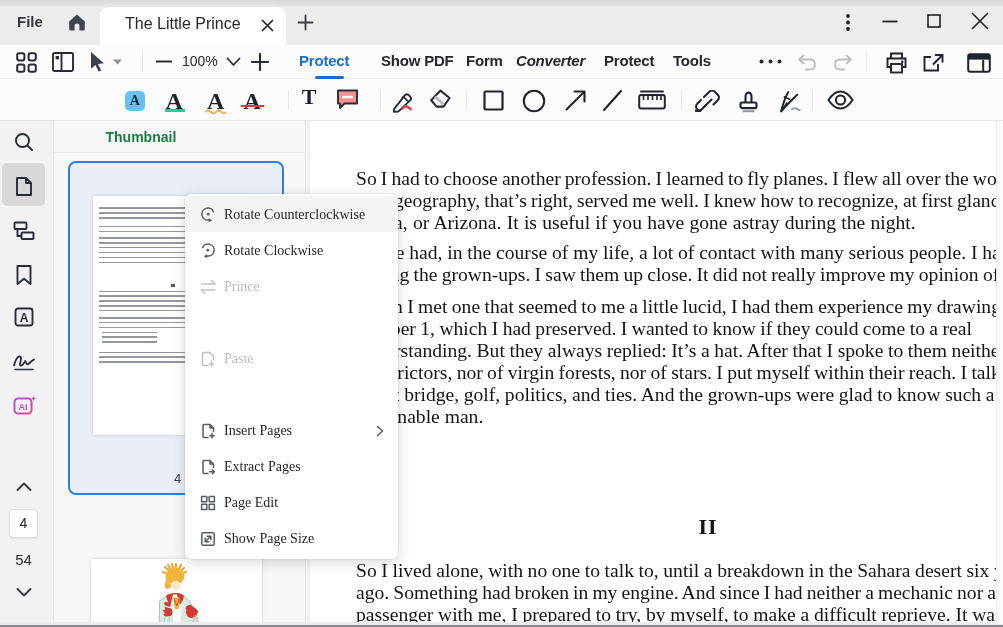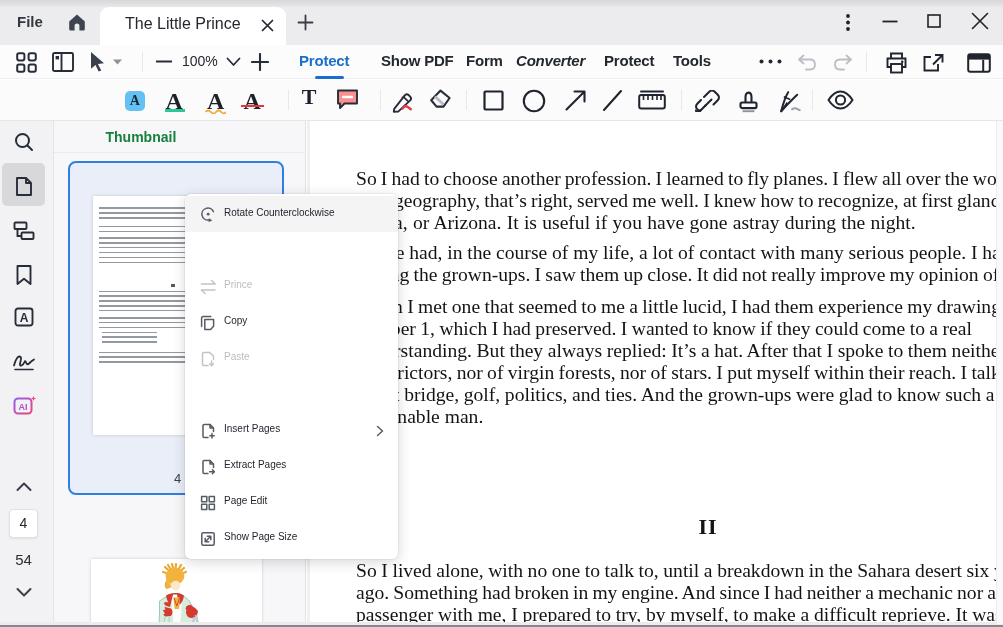--- a/index.html
+++ b/index.html
@@ -34,21 +34,21 @@
   .thumb2 { position:absolute; left:37px; top:438px; width:171px; height:68px; background:#fff; box-shadow:0 0 3px rgba(0,0,0,.18); }
 
   .content { position:absolute; left:307px; top:121px; width:696px; height:506px; background:#f0f0f2; }
   .page { position:absolute; left:3px; top:0; width:760px; height:506px; background:#fff; }
   .tl { position:absolute; font-family:"Liberation Serif", serif; font-size:19.6px; line-height:1; white-space:pre; color:#141414; }
 
   
   .ctxmenu { position:absolute; left:185px; top:194px; width:213px; height:365px; background:#fff; border-radius:6px; box-shadow:0 0 0 1px rgba(0,0,0,.045), 0 3px 14px rgba(0,0,0,.16); z-index:50; }
   .mi { position:absolute; left:0; width:213px; height:36px; }
   .mi .ictn { position:absolute; left:15px; top:10px; width:16px; height:16px; }
-  .mi .txt { position:absolute; left:39px; top:10px; font-size:10px; color:#23262e; }
+  .mi .txt { position:absolute; left:39px; top:10px; font-size:14px; color:#23262e;font-family:Liberation Serif, serif; }
   .mi.dis .txt { color:#b9bcc2; }
   .hoverbg { position:absolute; left:0; top:2px; width:213px; height:36px; background:#f4f4f5; }
 
   .botline { position:absolute; left:0; top:624.6px; width:1003px; height:2.4px; background:#85888c; }
   .botline2 { position:absolute; left:0; top:622px; width:1003px; height:3px; background:#ececed; }
 </style>
 </head>
 <body>
 
 <div class="titlebar">
@@ -369,37 +369,38 @@
       <div class="ictn">
         <svg width="16" height="16" viewBox="0 0 16 16">
           <path d="M13.4 4.6 A6 6 0 1 0 8.6 13.0" fill="none" stroke="#565b64" stroke-width="1.5" stroke-linecap="round" stroke-linejoin="round"></path>
           <path d="M8.8 11.2 L12.3 13.2 L8.6 15.2 Z" fill="#565b64" stroke="none"></path>
           <circle cx="8.2" cy="7.2" r="1.4" fill="#565b64" stroke="none"></circle>
         </svg>
       </div>
       <div class="txt">Rotate Counterclockwise</div>
 
     </div>
+    <div class="mi " style="top:39px;">
+      <div class="ictn">
+        <svg width="16" height="16" viewBox="0 0 16 16">
+          <path d="M2.6 4.6 A6 6 0 1 1 7.4 13.0" fill="none" stroke="#565b64" stroke-width="1.5" stroke-linecap="round" stroke-linejoin="round"></path>
+          <path d="M7.2 11.2 L3.7 13.2 L7.4 15.2 Z" fill="#565b64" stroke="none"></path>
+          <circle cx="7.8" cy="7.2" r="1.4" fill="#565b64" stroke="none"></circle>
+        </svg>
+      </div>
+      <div class="txt">Rotate Clockwise</div>
+
+    </div>
     <div class="mi dis" style="top:75px;">
       <div class="ictn">
         <svg width="17" height="16" viewBox="0 0 17 16">
           <path d="M1.5 5 H14.5 M11.5 1.5 L15.2 5 M1.8 11 H15 M5 14.5 L1.3 11" fill="none" stroke="#c0c3c9" stroke-width="1.5" stroke-linecap="round" stroke-linejoin="round"></path>
         </svg>
       </div>
       <div class="txt">Prince</div>
-
-    </div>
-    <div class="mi " style="top:111px;">
-      <div class="ictn">
-        <svg width="16" height="16" viewBox="0 0 16 16">
-          <path d="M4.8 4.4 H13.6 V11.2 L10.6 14.6 H4.8 Z" fill="none" stroke="#565b64" stroke-width="1.5" stroke-linecap="round" stroke-linejoin="round"></path>
-          <path d="M10.8 1.4 H3.2 Q1.6 1.4 1.6 3 V11.4" fill="none" stroke="#565b64" stroke-width="1.5" stroke-linecap="round" stroke-linejoin="round"></path>
-        </svg>
-      </div>
-      <div class="txt">Copy</div>
 
     </div>
     <div class="mi dis" style="top:147px;">
       <div class="ictn">
         <svg width="16" height="16" viewBox="0 0 16 16">
           <path d="M9.8 1.5 H3.5 Q2.5 1.5 2.5 2.5 V13.5 Q2.5 14.5 3.5 14.5 H8" fill="none" stroke="#c0c3c9" stroke-width="1.5" stroke-linecap="round" stroke-linejoin="round"></path>
           <path d="M9.8 1.5 L13.5 5.2 V8.5" fill="none" stroke="#c0c3c9" stroke-width="1.5" stroke-linecap="round" stroke-linejoin="round"></path>
           <path d="M11.6 10 V14.6 M11.6 14.6 L9.7 12.8 M11.6 14.6 L13.5 12.8" fill="none" stroke="#c0c3c9" stroke-width="1.5" stroke-linecap="round" stroke-linejoin="round"></path>
         </svg>
       </div>

